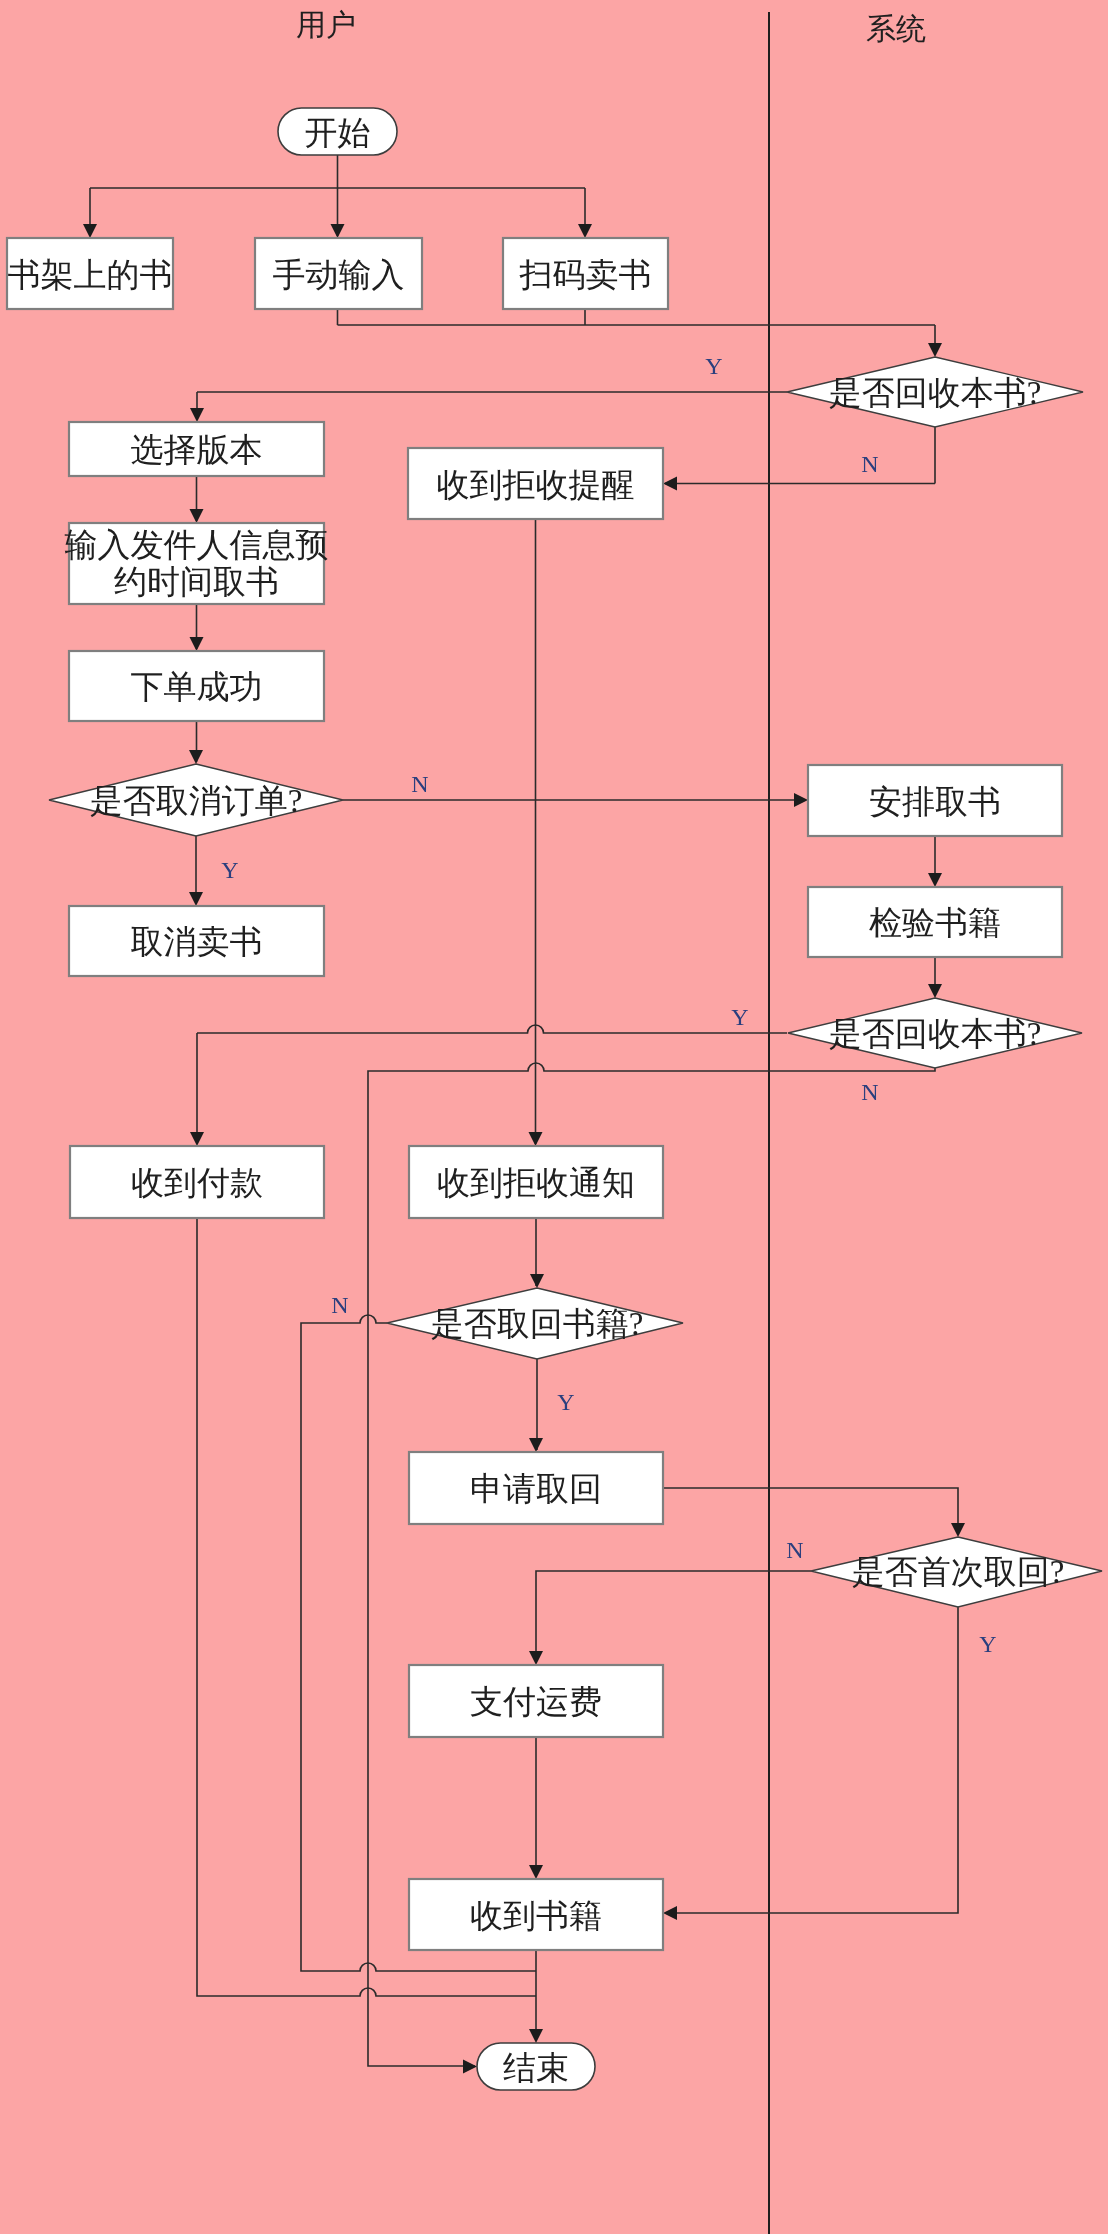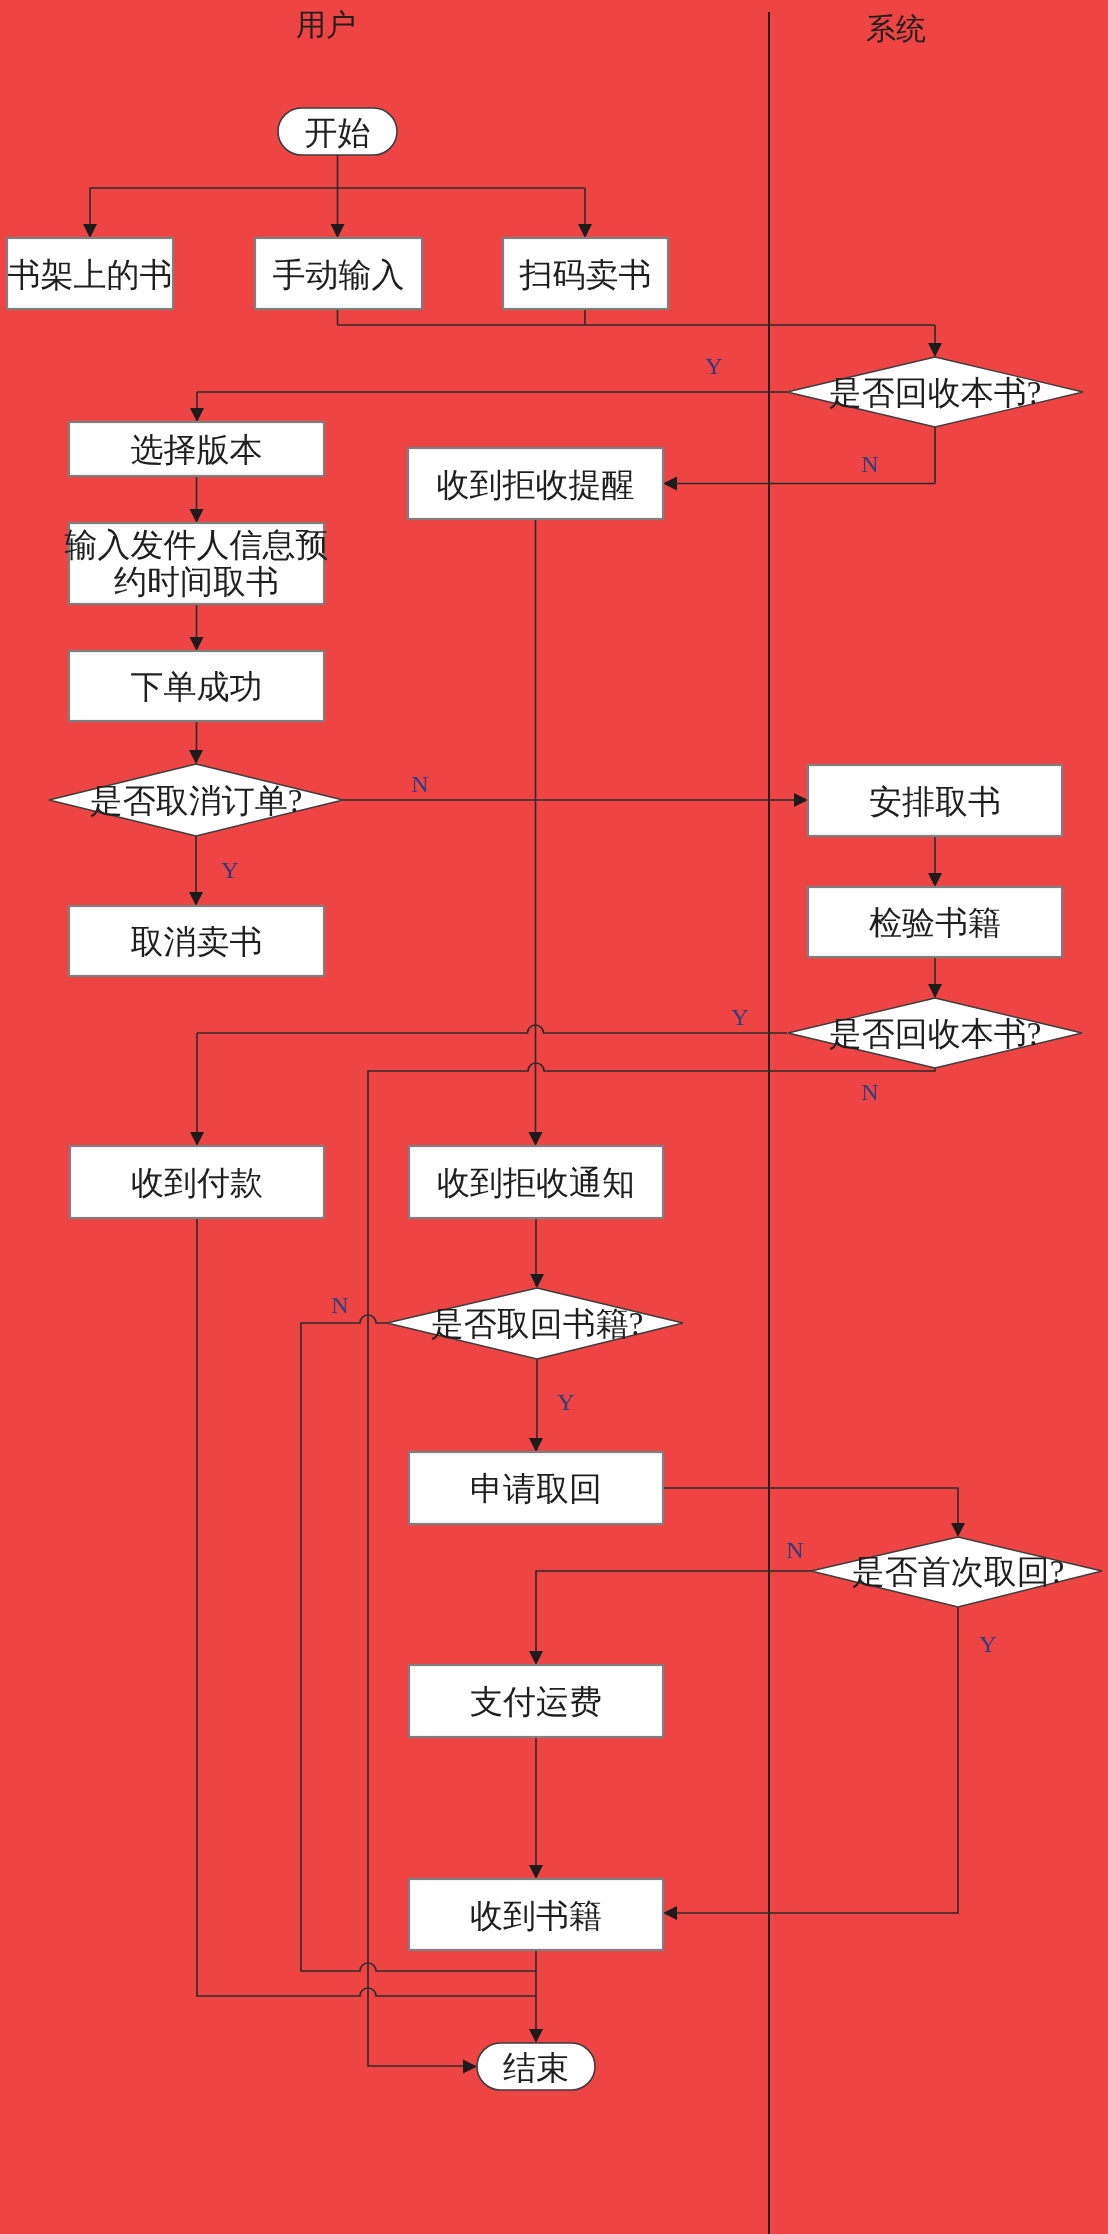--- a/index.html
+++ b/index.html
@@ -1,16 +1,16 @@
 <!DOCTYPE html>
 <html><head>
 <meta charset="utf-8">
 <style>
   html,body{margin:0;padding:0;background:#ffffff;}
-  .page{position:relative;width:1108px;height:2234px;background:#ef4444;
+  .page{position:relative;width:1108px;height:2234px;background:#fca5a5;
         font-family:"Liberation Serif","DejaVu Serif",serif;}
   svg{display:block}
   .edge{stroke:#2b2b2b;stroke-width:1.6;fill:none;}
   .divider{stroke:#1f1f1f;stroke-width:2;fill:none;}
   .arrow{fill:#1c1c1c;stroke:none;}
   .box{fill:#ffffff;stroke:#7f7f7f;stroke-width:2.2;}
   .diamond{fill:#ffffff;stroke:#3d3d3d;stroke-width:1.4;}
   .stadium{fill:#ffffff;stroke:#3d3d3d;stroke-width:1.6;}
   .ntext{fill:#1f1f1f;font-size:33px;text-anchor:middle;dominant-baseline:central;}
   .lane{fill:#1f1f1f;font-size:30px;text-anchor:middle;dominant-baseline:central;}

